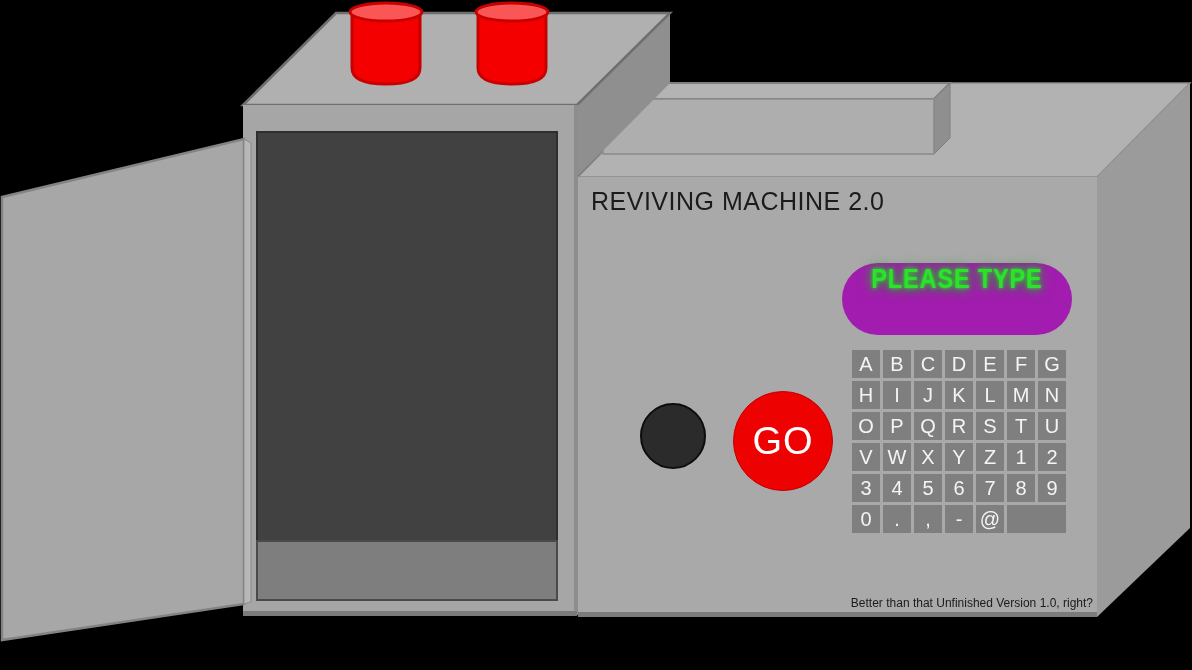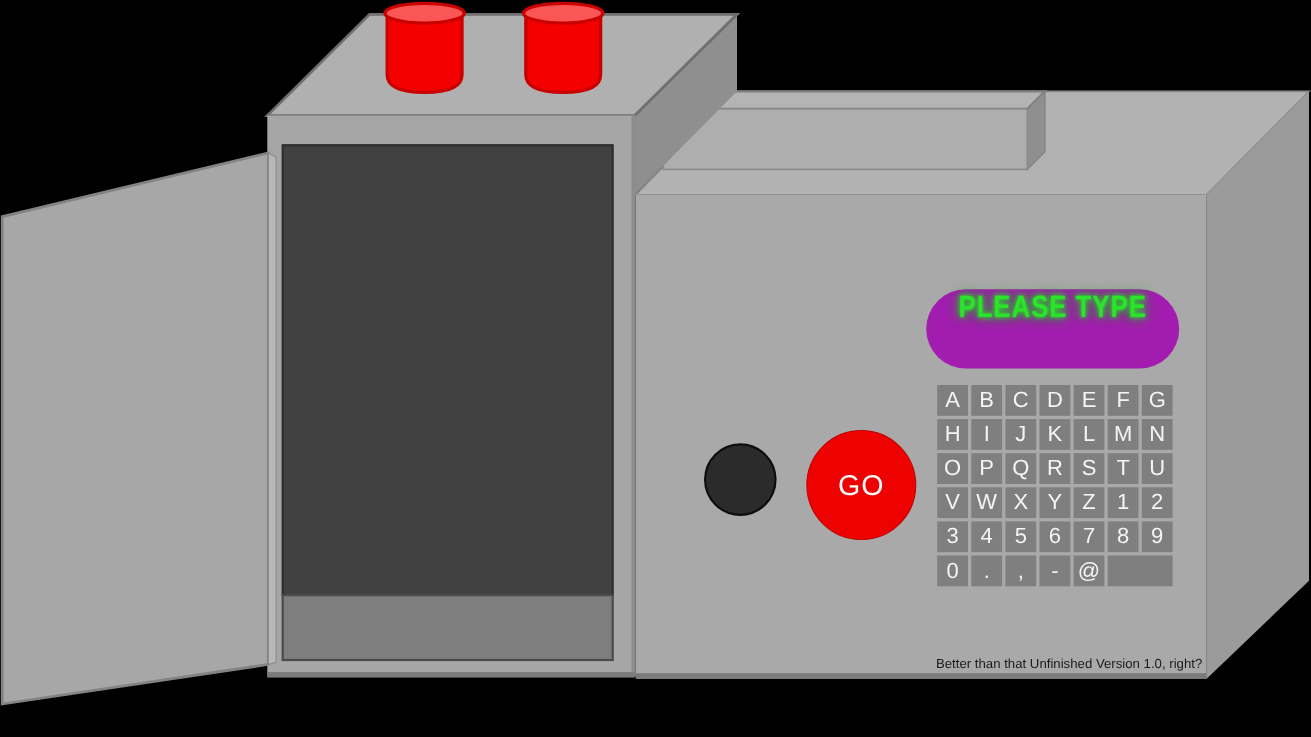--- a/index.html
+++ b/index.html
@@ -39,21 +39,21 @@
   
   #knob{
     left:640px;top:403px;width:66px;height:66px;border-radius:50%;
     background:#2b2b2b;border:2px solid #0d0d0d;box-sizing:border-box;cursor:pointer;
   }
   #go{
     left:733px;top:391px;width:100px;height:100px;border-radius:50%;
     background:#ee0101;border:1px solid #c40000;box-sizing:border-box;
     display:flex;align-items:center;justify-content:center;cursor:pointer;
   }
-  #go span{color:#fff;font-size:26px;letter-spacing:1px;}
+  #go span{color:#fff;font-size:38px;letter-spacing:1px;}
   
   #caption{
     right:99px;top:596px;font-size:12px;color:#1b1b1b;white-space:nowrap;padding-left:12px;
   }
 </style>
 </head>
 <body>
 
 <div id="stage">
 
@@ -83,20 +83,21 @@
     </g>
     <g>
       <path d="M478,12 L478,68 Q478,84 512,84 Q546,84 546,68 L546,12 Z" fill="#f40000" stroke="#c80000" stroke-width="3"></path>
       <ellipse cx="512" cy="12" rx="36" ry="9" fill="#fb5656" stroke="#c80000" stroke-width="3"></ellipse>
     </g>
 
     <polygon points="2,197 244,139 244,604 2,640" fill="#a7a7a7" stroke="#838383" stroke-width="2.5"></polygon>
     <polygon points="244,139 251,143 251,602 244,604" fill="#b8b8b8" stroke="#8a8a8a" stroke-width="1"></polygon>
   </svg>
 
+  <div class="abs" id="title">REVIVING MACHINE 2.0</div>
 
   <div class="abs" id="display">
     <span class="glow">PLEASE TYPE</span>
   </div>
 
   <div class="abs" id="keyboard">
       <div class="key">A</div>
       <div class="key">B</div>
       <div class="key">C</div>
       <div class="key">D</div>

